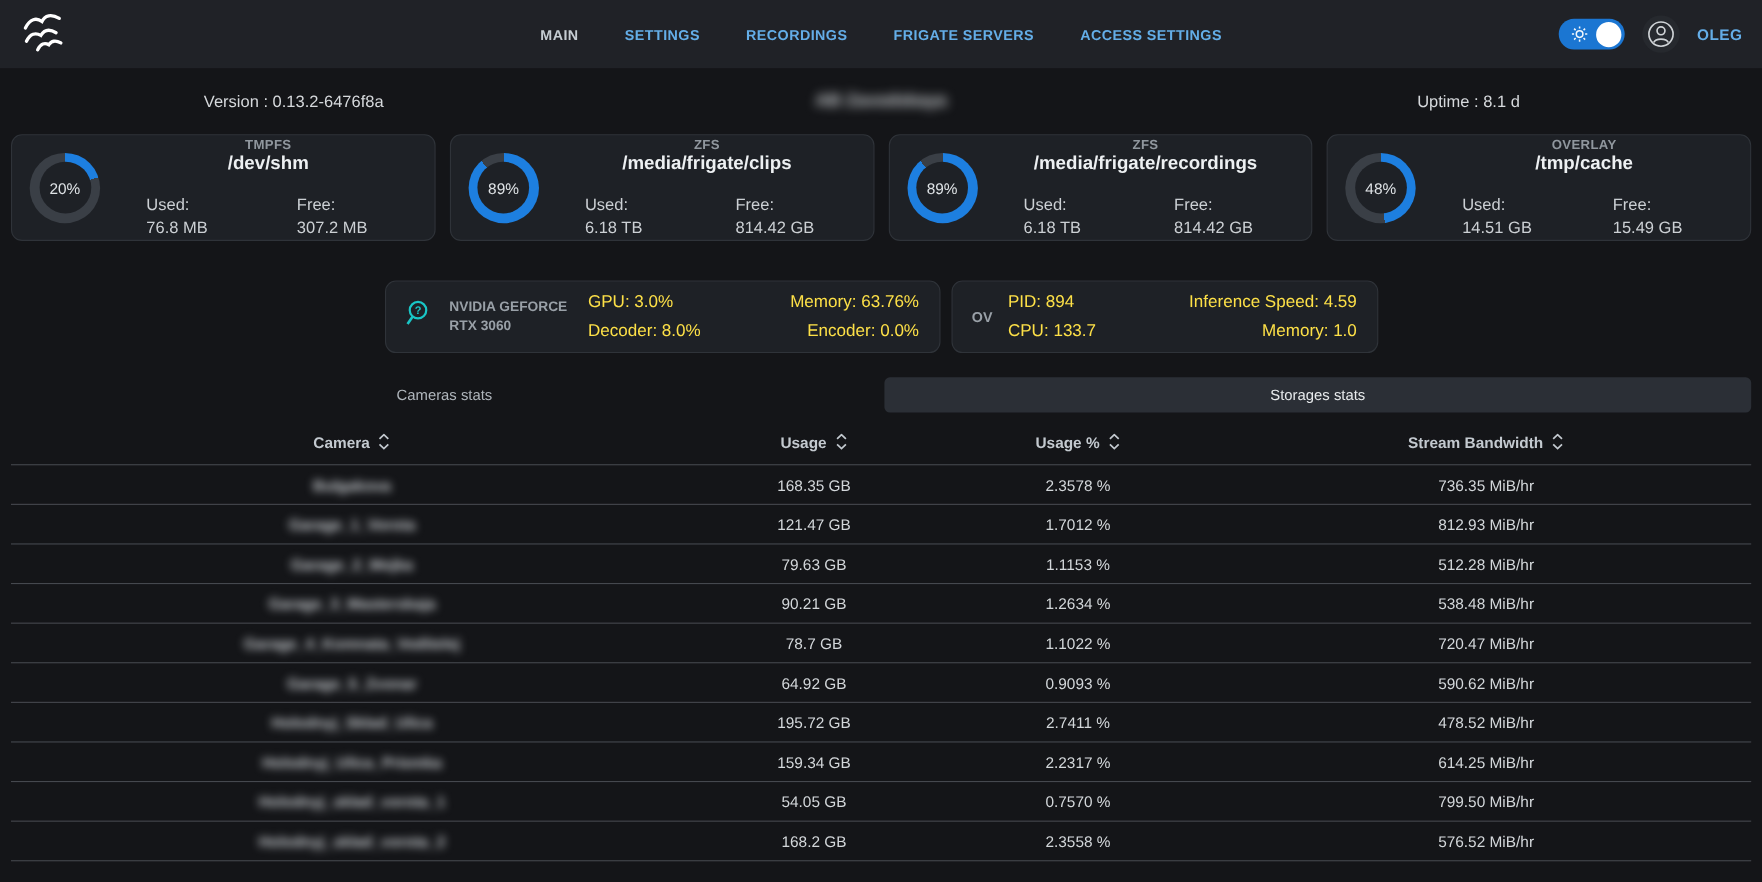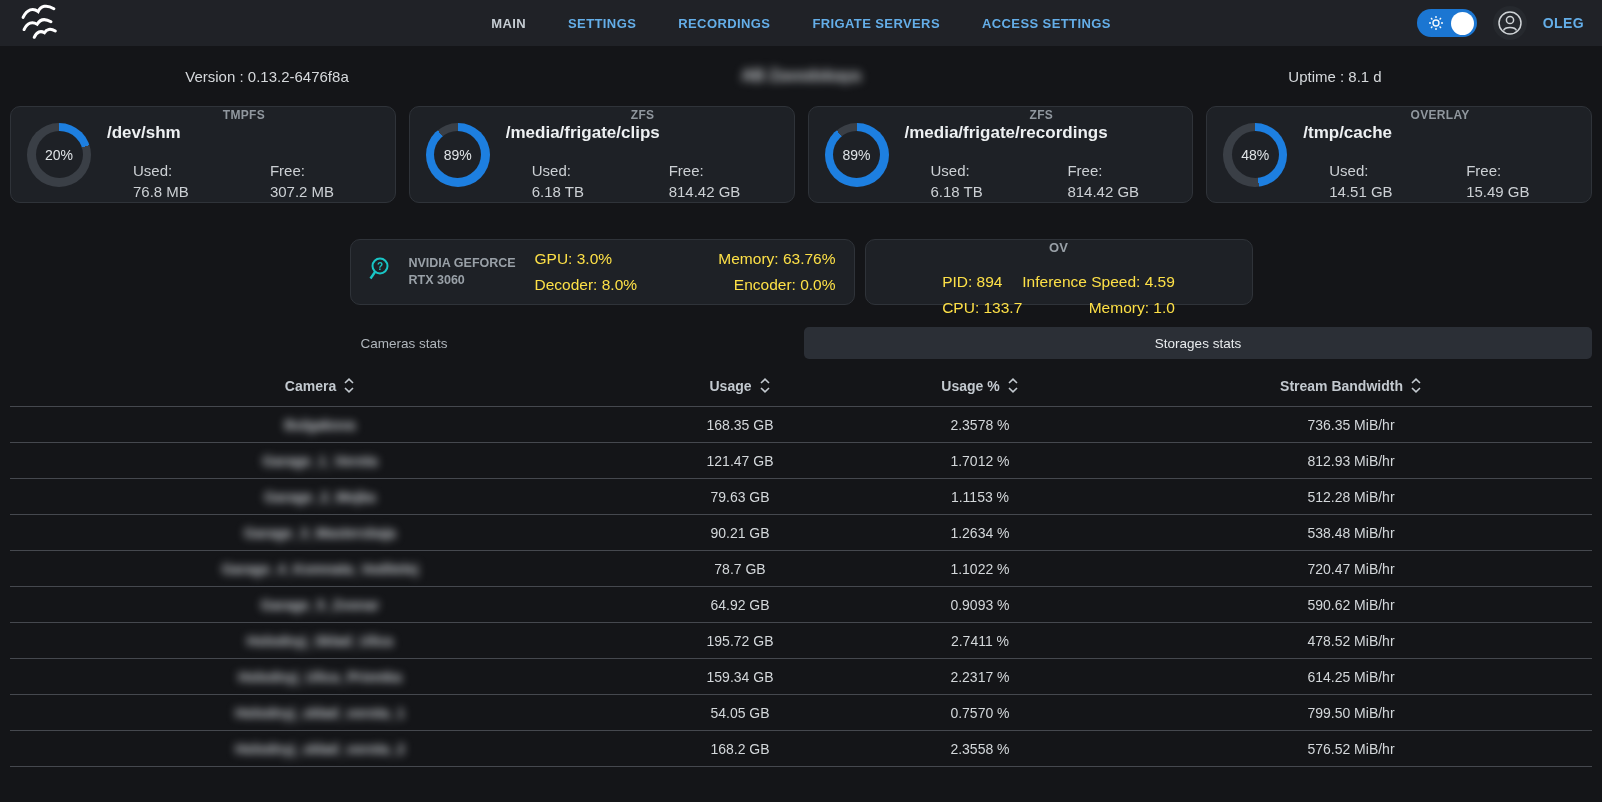--- a/index.html
+++ b/index.html
@@ -7,21 +7,21 @@
     --track:#3a3f46; --divider:#45484e; --text:#d3d7da; --muted:#99a0a7;
     --navbg:#202227; --navlink:#64aee8; --teal:#19c6c6;
   }
   *{box-sizing:border-box;}
   html,body{margin:0;padding:0;}
   body{
     width:1602px;height:802px;overflow:hidden;background:var(--bg);
     font-family:"Liberation Sans",sans-serif;color:var(--text);
   }
   
-  .navbar{height:46px;background:var(--navbg);display:flex;align-items:center;padding:0 18px;position:relative;}
+  .navbar{height:62px;background:var(--navbg);display:flex;align-items:center;padding:0 18px;position:relative;}
   .logo{width:48px;height:42px;display:flex;align-items:center;justify-content:center;}
   .nav-links{position:absolute;left:50%;transform:translateX(-50%);display:flex;gap:42px;align-items:center;}
   .nav-link{font-size:13px;font-weight:bold;letter-spacing:.4px;color:var(--navlink);cursor:pointer;white-space:nowrap;}
   .nav-link.active{color:#c6cdd3;}
   .nav-right{margin-left:auto;display:flex;align-items:center;gap:16px;}
   .toggle{width:60px;height:28px;border-radius:14px;background:#1b76d2;display:flex;align-items:center;padding:0 3px;cursor:pointer;}
   .toggle .sun{width:20px;height:20px;margin-left:6px;display:flex;align-items:center;justify-content:center;}
   .toggle .knob{width:23px;height:23px;border-radius:50%;background:#fff;margin-left:auto;}
   .avatar{width:34px;height:34px;border-radius:50%;background:#26292e;display:flex;align-items:center;justify-content:center;cursor:pointer;}
   .username{font-size:14px;font-weight:bold;color:var(--navlink);cursor:pointer;letter-spacing:.4px;}
@@ -31,29 +31,29 @@
   .server-name{font-size:16px;font-weight:bold;color:#cfd3d6;filter:blur(5px);}
   
   .cards-row{margin:0 10px;display:grid;grid-template-columns:repeat(4,1fr);gap:13px;}
   .card{height:97px;background:var(--panel);border:1px solid var(--panel-border);border-radius:10px;
         display:flex;align-items:center;padding:0 14px 0 16px;gap:16px;}
   .donut{width:64px;height:64px;border-radius:50%;display:flex;align-items:center;justify-content:center;flex:0 0 64px;}
   .donut-hole{width:47px;height:47px;border-radius:50%;background:var(--panel);display:flex;align-items:center;justify-content:center;
               font-size:14px;color:#dfe3e6;}
   .card-info{flex:1;min-width:0;}
   .fs-type{font-size:12px;font-weight:bold;color:#90979e;text-align:center;letter-spacing:.3px;}
-  .fs-path{font-size:17px;font-weight:bold;color:#edf0f2;margin:1px 0 17px;white-space:nowrap;}
+  .fs-path{font-size:17px;font-weight:bold;color:#edf0f2;text-align:center;margin:1px 0 17px;white-space:nowrap;}
   .fs-cols{display:grid;grid-template-columns:1fr 1fr;}
   .fs-col{display:flex;flex-direction:column;align-items:flex-start;padding-left:26px;font-size:15px;color:#ccd0d4;line-height:21px;}
   
   .proc-row{display:flex;justify-content:center;gap:10px;margin-top:36px;}
   .proc-card{height:66px;background:var(--panel);border:1px solid var(--panel-border);border-radius:10px;
              display:flex;align-items:center;padding:0 18px;gap:14px;}
   .gpu-card{width:505px;}
-  .ov-card{width:388px;flex-direction:column;}
+  .ov-card{width:388px;}
   .gpu-name{font-size:12.5px;font-weight:bold;color:#99a0a7;text-transform:uppercase;width:112px;line-height:17px;flex:0 0 112px;}
   .ov-label{font-size:13px;font-weight:bold;color:#99a0a7;flex:0 0 auto;}
   .proc-stats{flex:1;display:flex;justify-content:space-between;font-size:15.5px;color:#fde047;line-height:26px;}
   .proc-col-left{text-align:left;}
   .proc-col-right{text-align:right;}
   
   .tabs-row{margin:22px 10px 0;display:flex;height:32px;gap:6px;}
   .tab{flex:1;display:flex;align-items:center;justify-content:center;font-size:13.5px;font-weight:normal;cursor:pointer;}
   .tab-inactive{color:#b0b6bc;}
   .tab-active{background:#2b2f36;border-radius:5px;color:#e8ebed;}

